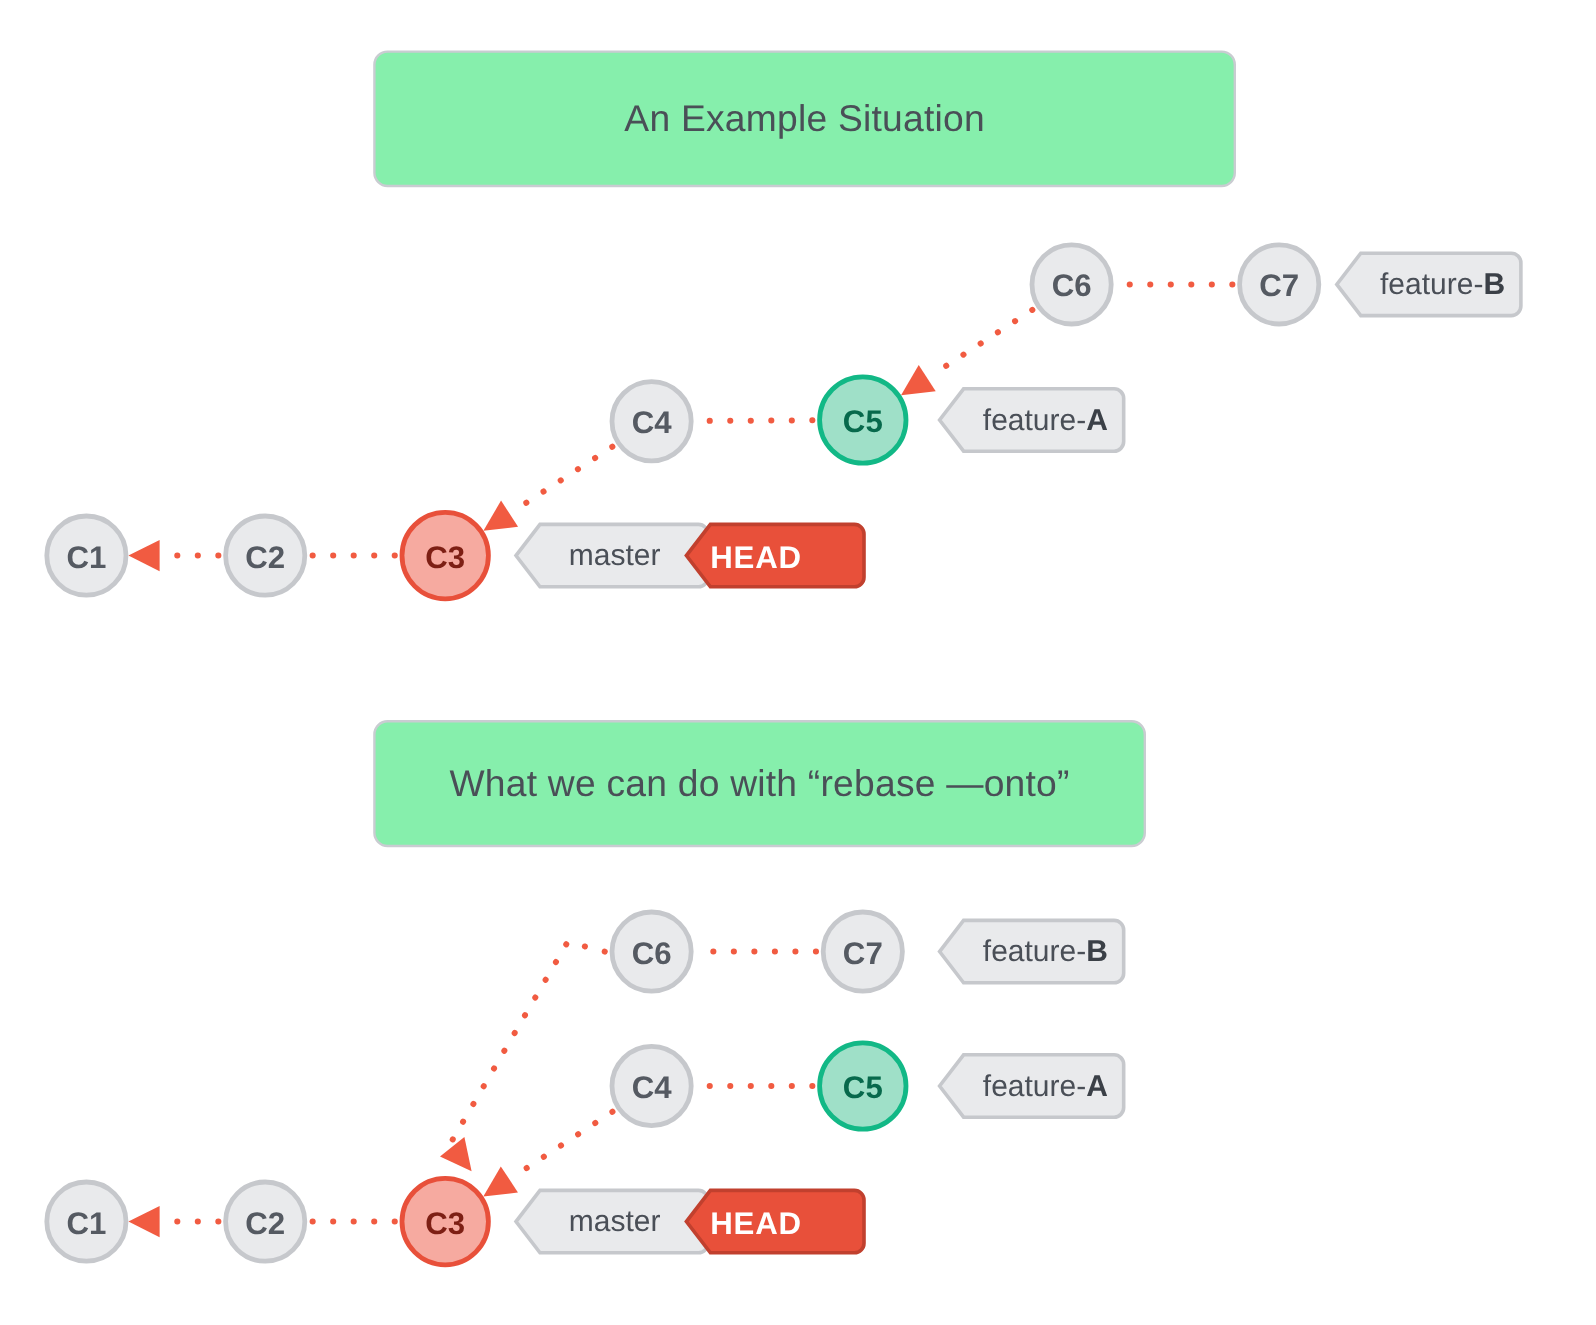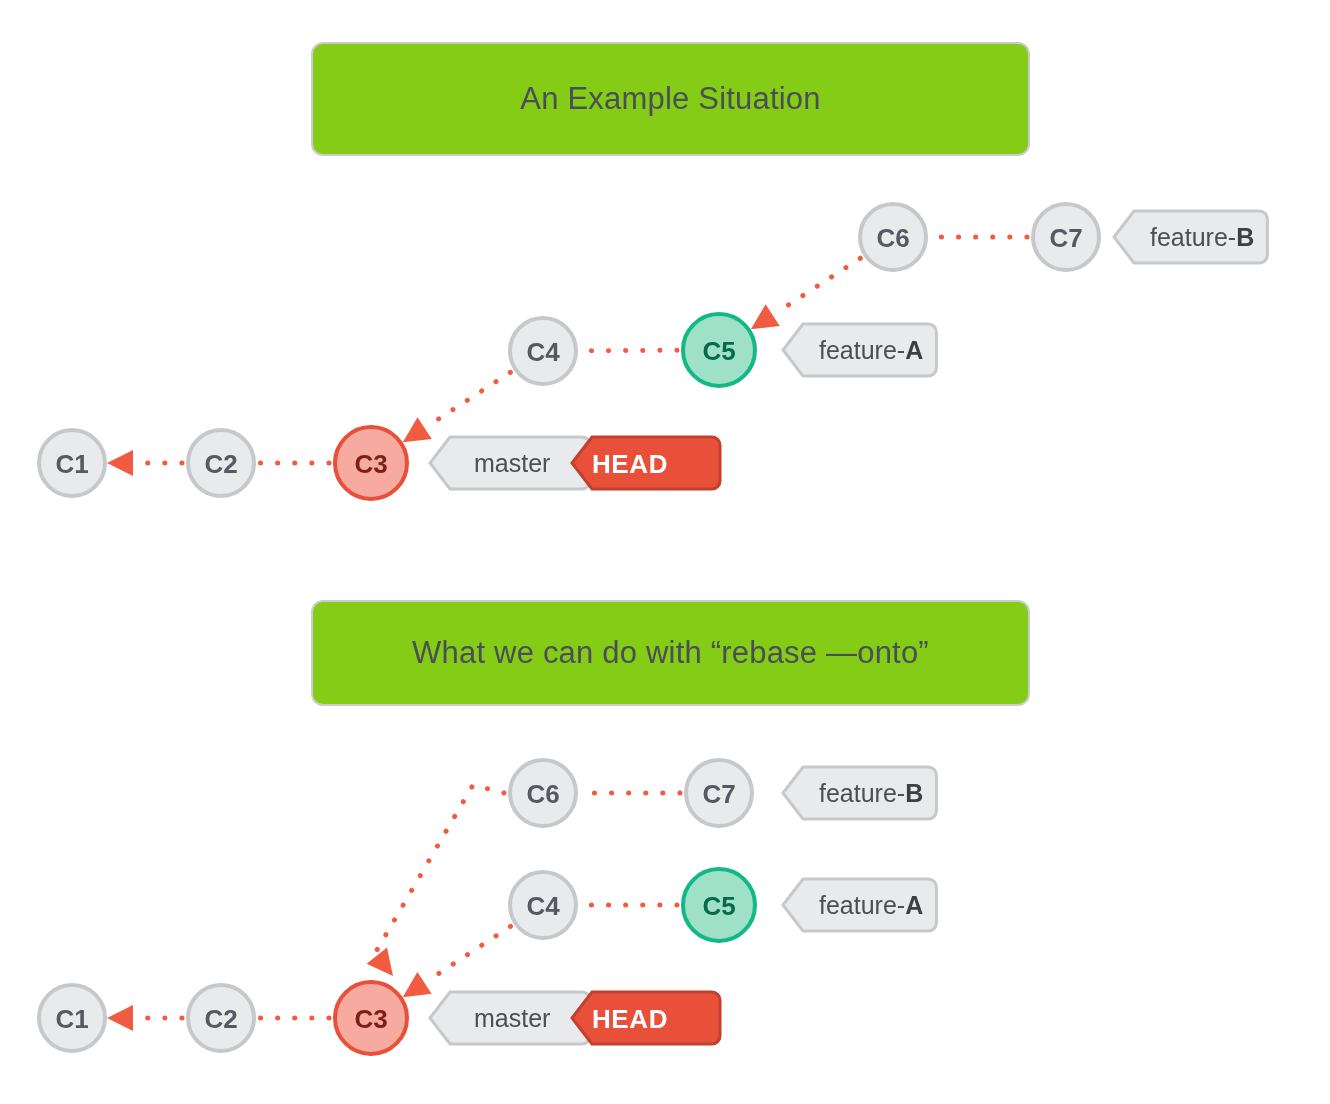--- a/index.html
+++ b/index.html
@@ -14,32 +14,32 @@
     font-family: "Liberation Sans", sans-serif;
     overflow: hidden;
   }
   .stage {
     position: absolute;
     inset: 0;
   }
   .title-box {
     position: absolute;
     box-sizing: border-box;
-    background: #84cc16;
+    background: #86efac;
     border: 2px solid #c9ccd1;
     border-radius: 12px;
     display: flex;
     align-items: center;
     justify-content: center;
     color: #4a4f57;
     font-size: 31px;
     letter-spacing: 0.2px;
   }
   #title-1 { left: 311px; top: 42px;  width: 719px; height: 114px; }
-  #title-2 { left: 311px; top: 600px; width: 719px; height: 106px; }
+  #title-2 { left: 311px; top: 600px; width: 644px; height: 106px; }
 
   svg.graph {
     position: absolute;
     left: 0; top: 0;
     width: 1330px;
     height: 1104px;
     pointer-events: none;
   }
   .node-circle-gray   { fill: #e9eaec; stroke: #c6c8cc; stroke-width: 4px; }
   .node-circle-red    { fill: #f6aaa0; stroke: #e8503a; stroke-width: 4px; }

